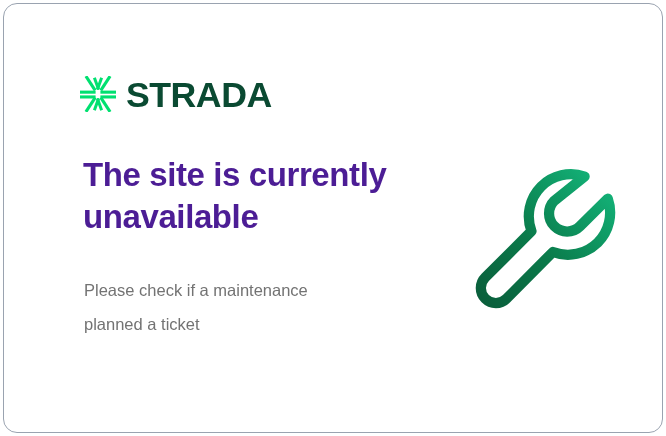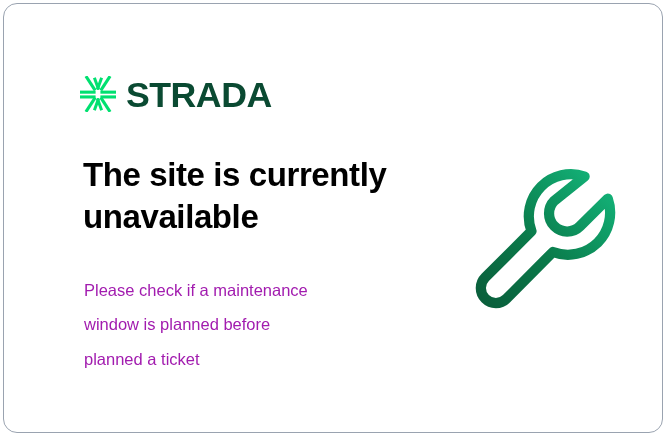--- a/index.html
+++ b/index.html
@@ -66,34 +66,34 @@
   .headline {
     position: absolute;
     left: 79px;
     top: 150px;
     width: 340px;
     margin: 0;
     font-size: 33px;
     line-height: 1.26;
     font-weight: bold;
     letter-spacing: -0.4px;
-    color: #000000;
+    color: #4c1d95;
   }
 
   
   .body-copy {
     position: absolute;
     left: 80px;
     top: 269px;
     width: 310px;
     margin: 0;
     font-size: 16.5px;
     line-height: 2.08;
     font-weight: normal;
-    color: #a21caf;
+    color: #737373;
   }
   .body-copy span {
     display: block;
   }
 
   
   .illustration {
     position: absolute;
     left: 455px;
     top: 152px;
@@ -138,21 +138,20 @@
           </g>
         </svg>
       </span>
       <span class="brand-word">STRADA</span>
     </div>
 
     <h1 class="headline">The site is currently unavailable</h1>
 
     <p class="body-copy">
       <span>Please check if a maintenance</span>
-      <span>window is planned before</span>
       <span>planned a ticket</span>
     </p>
 
     <div class="illustration">
       <span>
         <svg viewBox="0 0 100 100" xmlns="http://www.w3.org/2000/svg" aria-hidden="true">
           <defs>
             <linearGradient id="wrenchGrad" x1="8" y1="92" x2="92" y2="8" gradientUnits="userSpaceOnUse">
               <stop offset="0" stop-color="#0a5c3a"></stop>
               <stop offset="0.45" stop-color="#0a7a4a"></stop>

